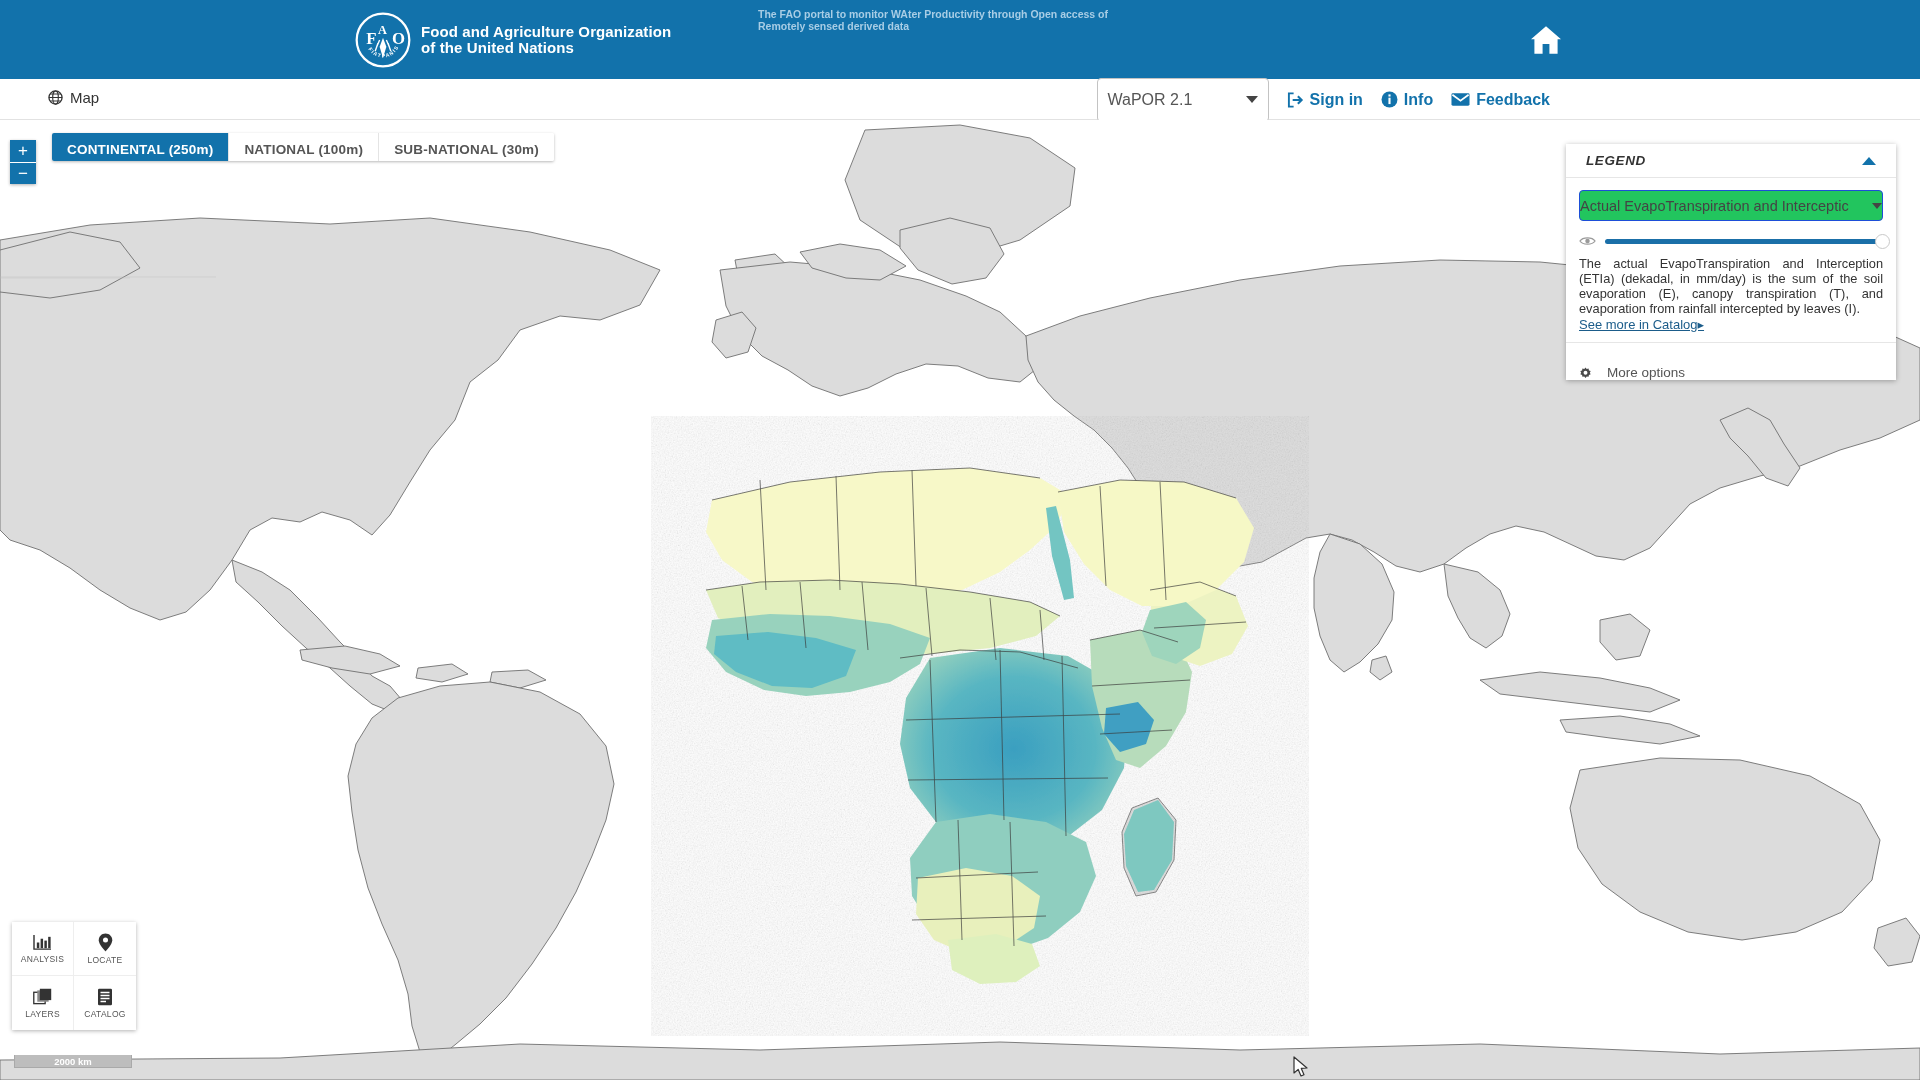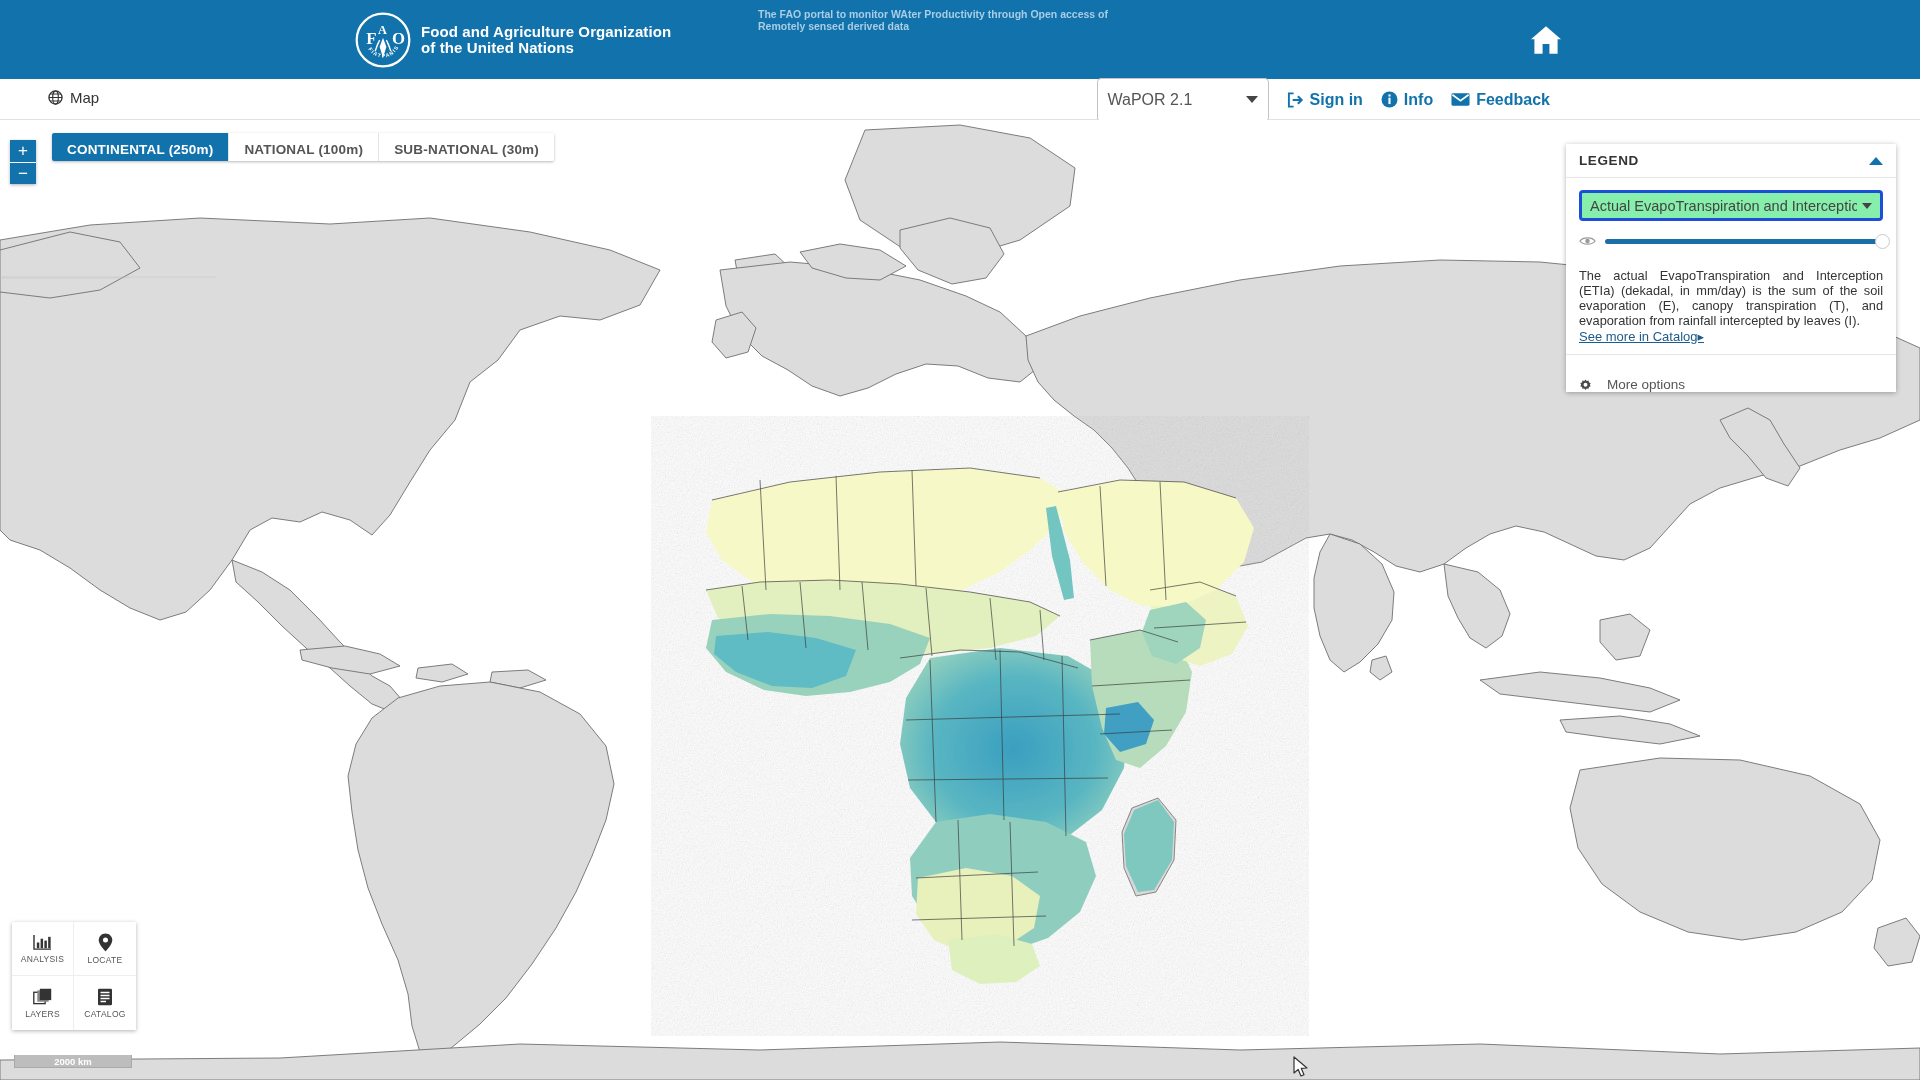--- a/index.html
+++ b/index.html
@@ -120,36 +120,36 @@
   #legend {
     position: absolute; right: 24px; top: 24px;
     width: 330px;
     background: #ffffff;
     box-shadow: 0 1px 5px rgba(0,0,0,.3);
     z-index: 40;
     font-size: 13px;
   }
   #legend-head {
     height: 34px; display: flex; align-items: center;
-    padding: 0 13px; border-bottom: 1px solid #e6e6e6;
+    padding: 0 20px; border-bottom: 1px solid #e6e6e6; font-style: italic;
   }
   #legend-title {
     font-size: 13.5px; font-weight: bold; color: #333;
     letter-spacing: .6px; flex: 1;
   }
   #legend-collapse {
     width: 0; height: 0;
     border-left: 7px solid transparent; border-right: 7px solid transparent;
     border-bottom: 8px solid #1272ab; cursor: pointer;
   }
   #legend-body { padding: 12px 13px 0 13px; }
   #layer-select {
-    height: 31px; border: 3px solid #1d4ed8; border-radius: 4px;
-    display: flex; align-items: center; padding: 0 8px;
-    cursor: pointer; background: #86efac;
+    height: 31px; border: 1px solid #1d4ed8; border-radius: 4px;
+    display: flex; align-items: center; padding: 0 0;
+    cursor: pointer; background: #22c55e;
   }
   #layer-select .val {
     font-size: 14.5px; color: #444; flex: 1;
     white-space: nowrap; overflow: hidden;
   }
   #layer-select .caret {
     width: 0; height: 0; margin-left: 5px;
     border-left: 5px solid transparent; border-right: 5px solid transparent;
     border-top: 6px solid #444;
   }
@@ -160,21 +160,21 @@
   #opacity-track {
     flex: 1; height: 5px; border-radius: 3px; background: #1a6fa8;
     position: relative; cursor: pointer;
   }
   #opacity-knob {
     position: absolute; right: -7px; top: -5px;
     width: 15px; height: 15px; border-radius: 50%;
     background: #ffffff; border: 1.5px solid #c9c9c9;
   }
   #layer-desc {
-    margin-top: 19px; font-size: 12.8px; line-height: 15px;
+    margin-top: 7px; font-size: 12.8px; line-height: 15px;
     color: #333; text-align: justify;
   }
   #catalog-link {
     display: inline-block; margin-top: 1px;
     font-size: 13px; color: #1b5c8a;
     text-decoration: underline; cursor: pointer;
   }
 
   #ramp-wrap {
     margin: 16px 0 0 62px; position: relative;

